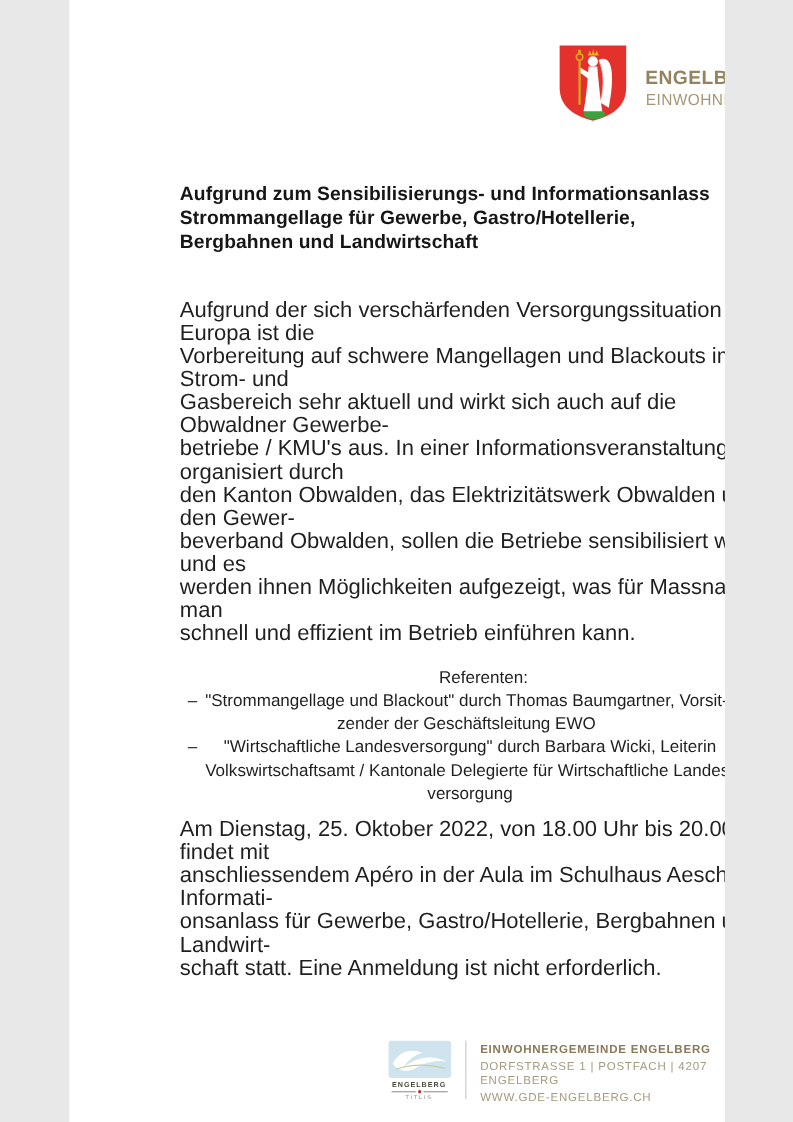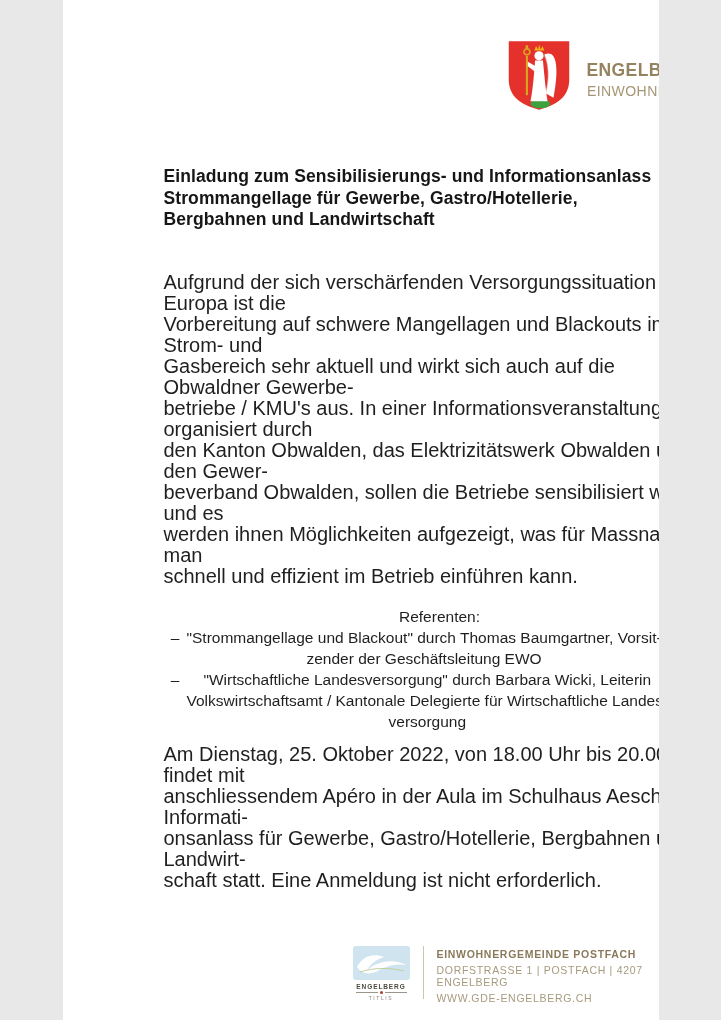--- a/index.html
+++ b/index.html
@@ -65,21 +65,21 @@
       <circle cx="50" cy="24" r="7" fill="#ffffff"></circle>
       <path d="M43,16 L45.5,9 L48.5,14.5 L50.5,7 L52.5,14.5 L55.5,9 L58,16 Z" fill="#f0b416"></path>
     </svg>
     <div class="wordmark">
       <div class="wm1">ENGELBERG</div>
       <div class="wm2">EINWOHNERGEMEINDE</div>
     </div>
   </div>
 
   <div class="content">
-    <div class="doc-title">Einladung zum Sensibilisierungs- und Informationsanlass
+    <div class="doc-title">Aufgrund zum Sensibilisierungs- und Informationsanlass
 Strommangellage für Gewerbe, Gastro/Hotellerie,
 Bergbahnen und Landwirtschaft</div>
 
     <div class="para para-intro">Aufgrund der sich verschärfenden Versorgungssituation in Europa ist die
 Vorbereitung auf schwere Mangellagen und Blackouts im Strom- und
 Gasbereich sehr aktuell und wirkt sich auch auf die Obwaldner Gewerbe-
 betriebe / KMU's aus. In einer Informationsveranstaltung organisiert durch
 den Kanton Obwalden, das Elektrizitätswerk Obwalden und den Gewer-
 beverband Obwalden, sollen die Betriebe sensibilisiert werden und es
 werden ihnen Möglichkeiten aufgezeigt, was für Massnahmen man
@@ -116,19 +116,19 @@
       <div class="f-logo-name">ENGELBERG</div>
       <div class="f-logo-rule">
         <span class="bar"></span>
           <span class="dot"></span>
           <span class="bar"></span>
       </div>
       <div class="f-logo-sub">TITLIS</div>
     </div>
     <div class="f-divider"></div>
     <div class="f-text">
-      <div class="f-org">EINWOHNERGEMEINDE POSTFACH</div>
+      <div class="f-org">EINWOHNERGEMEINDE ENGELBERG</div>
       <div class="f-addr">DORFSTRASSE 1  |  POSTFACH  |  4207 ENGELBERG</div>
       <div class="f-web">WWW.GDE-ENGELBERG.CH</div>
     </div>
   </div>
 
 </div>
 
 </body></html>

